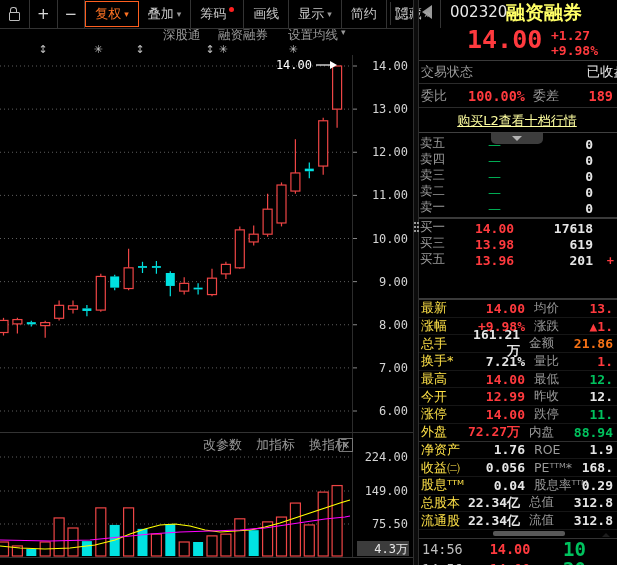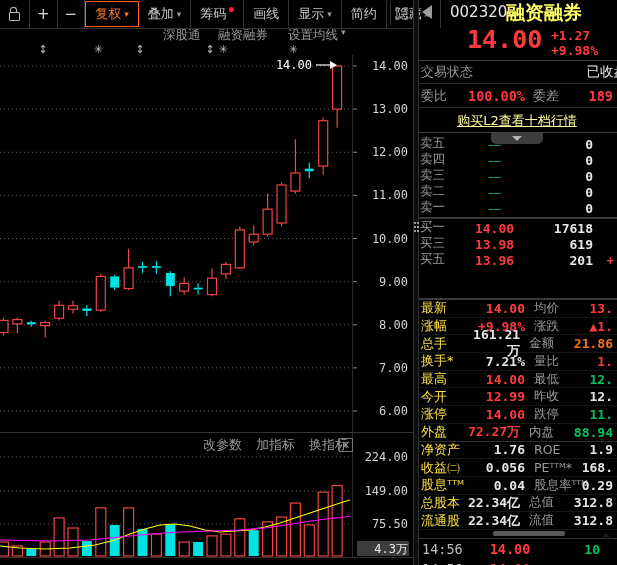--- a/index.html
+++ b/index.html
@@ -76,21 +76,21 @@
   .s-l2{width:47px;margin-left:9px;font-size:12.5px;color:#9a9a9a;white-space:nowrap;}
   .s-v2{flex:1;text-align:right;font-size:13px;white-space:nowrap;}
   #scroll-row{position:absolute;left:0;top:530px;width:200px;height:8px;border-bottom:1px solid #333;}
   #scroll-handle{position:absolute;left:76px;top:1px;width:72px;height:5px;background:#585858;border-radius:2px;cursor:pointer;}
   #scroll-tri{position:absolute;left:109px;top:2px;width:0;height:0;border-left:4px solid transparent;
       border-right:4px solid transparent;border-bottom:4px solid #1d1d1d;}
   #trades{position:absolute;left:0;top:539px;width:200px;}
   .trade-row{display:flex;align-items:center;height:20px;padding:0 5px;box-sizing:border-box;}
   .t-time{width:52px;font-size:13.5px;color:#bdbdbd;font-family:"DejaVu Sans Mono",monospace;}
   .t-price{width:72px;text-align:center;font-size:13.5px;}
-  .t-vol{flex:1;text-align:right;margin-right:12px;font-size:13px;}
+  .t-vol{flex:1;text-align:right;margin-right:26px;font-size:19px;}
 </style>
 </head>
 <body>
 
 <div id="app">
 
   <div id="chart-pane">
     <svg id="chart-svg" width="413" height="565">
         <line x1="0" y1="66" x2="352" y2="66" stroke="#5e5e5e" stroke-width="1" stroke-dasharray="1,3"></line>
         <line x1="353" y1="66" x2="357" y2="66" stroke="#888" stroke-width="1"></line>

